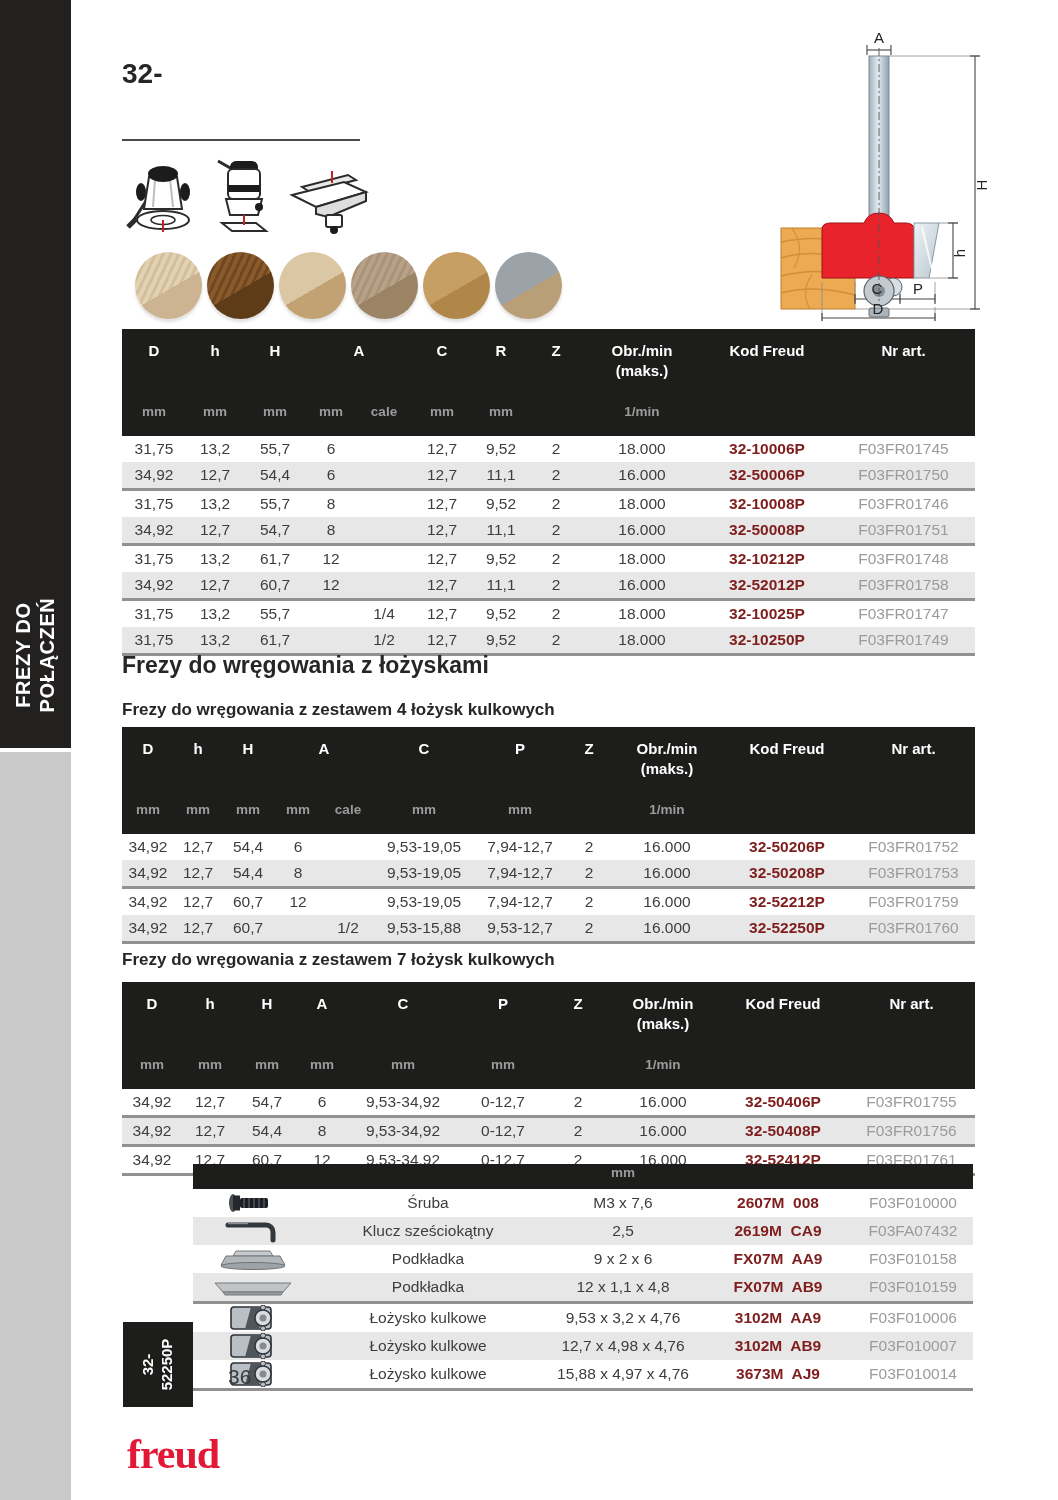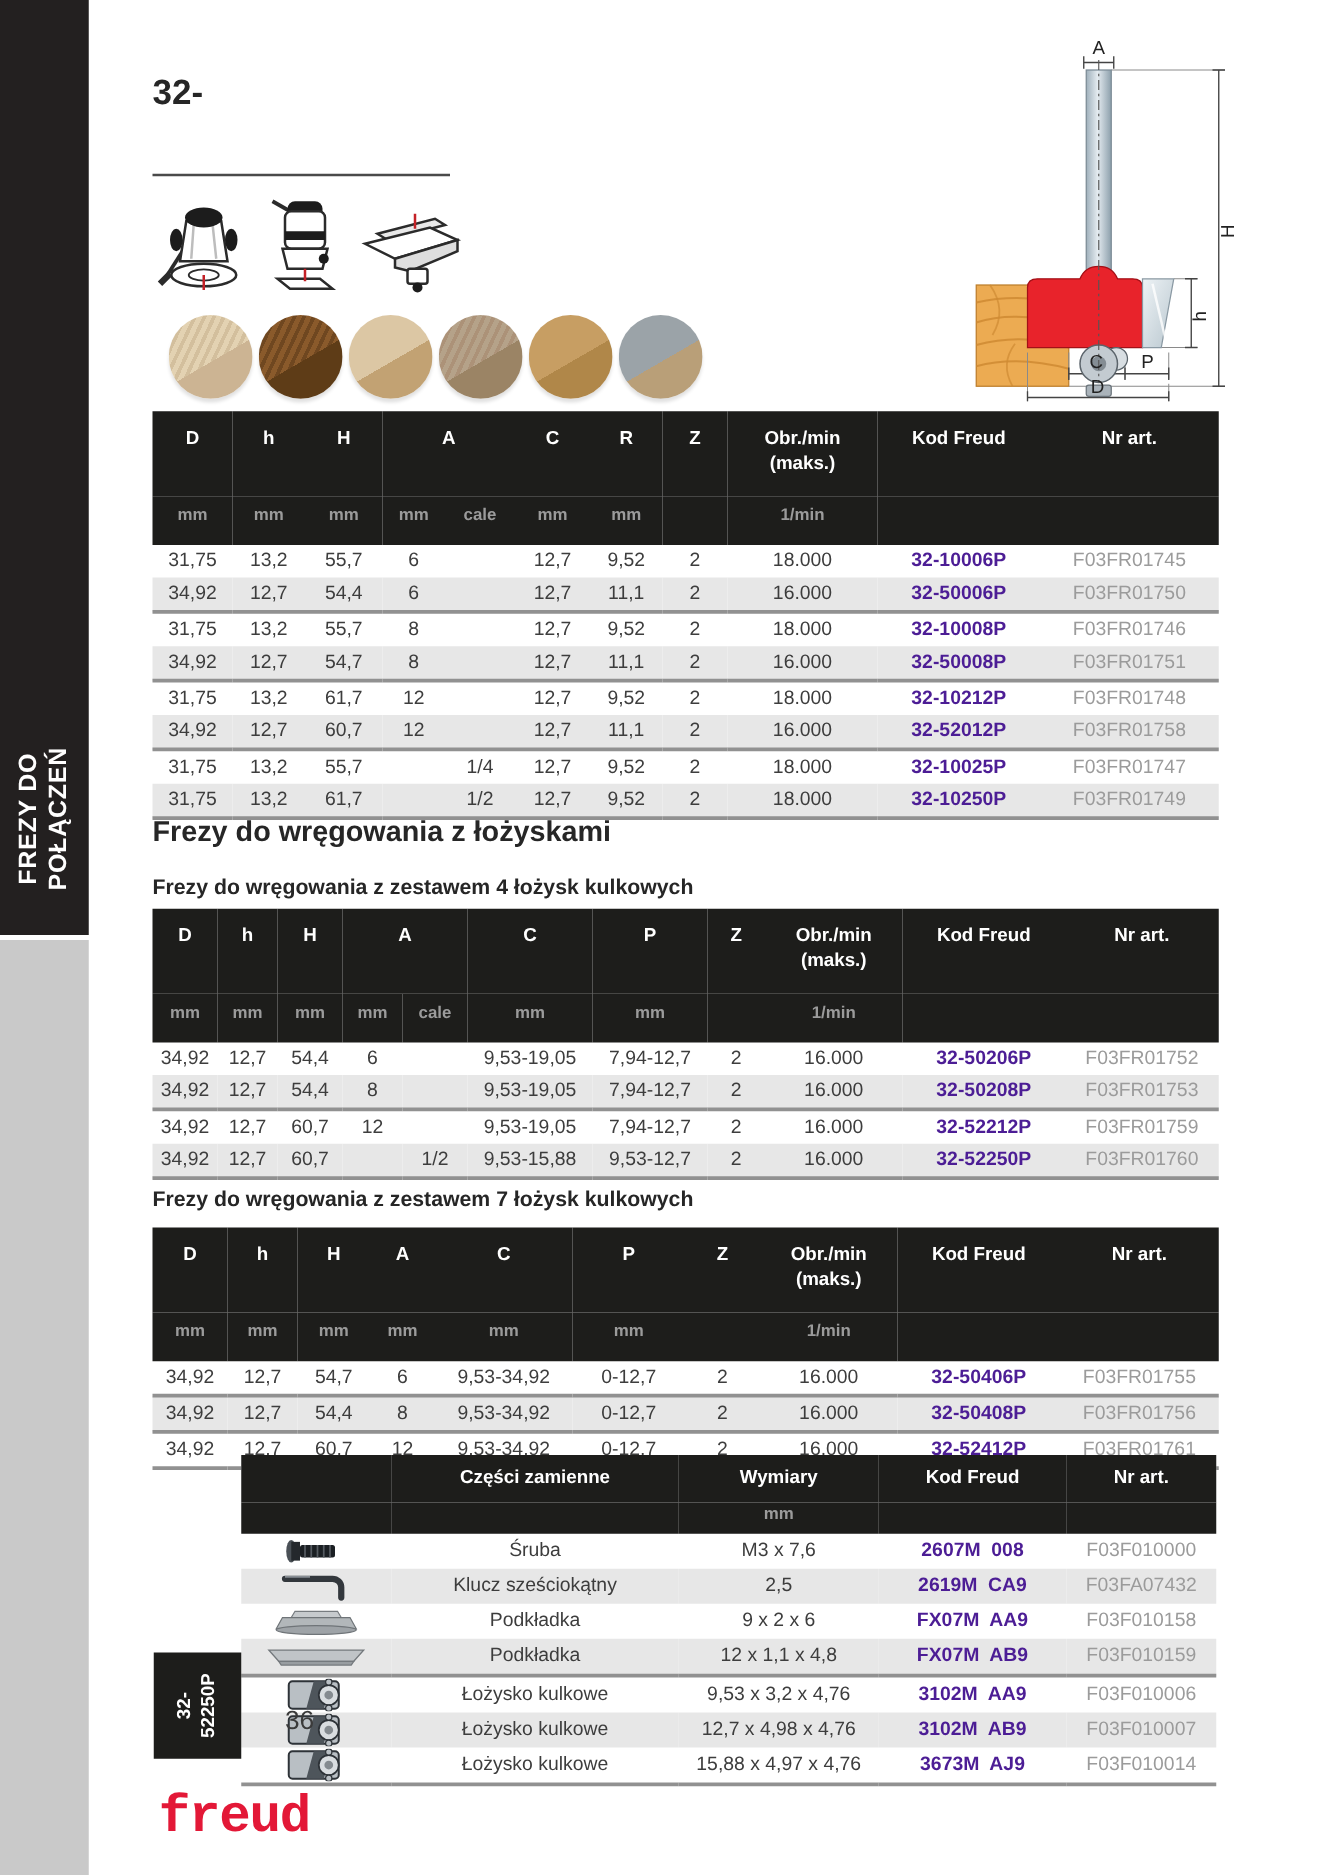--- a/index.html
+++ b/index.html
@@ -28,38 +28,38 @@
 
   
   table{border-collapse:collapse;table-layout:fixed;background:#fff;}
   th{background:#1d1d1b;color:#fff;font-weight:bold;font-size:15px;text-align:center;
      white-space:pre-line;vertical-align:top;padding:12px 0 0;height:56px;line-height:1.35;}
   tr.units th{color:#9b9b9b;font-size:13.5px;height:30px;padding:0 0 9px;vertical-align:middle;margin-left:36px;}
   td{text-align:center;font-size:15.5px;color:#3d3d3d;height:26px;padding:0;}
   tbody tr:nth-child(even) td{background:#e7e7e7;}
   tr.sep{border-bottom:3px solid #919191;}
   tbody tr:last-child{border-bottom:3px solid #919191;}
-  td.kod{font-weight:bold;color:#4c1d95;white-space:pre;}
+  td.kod{font-weight:bold;color:#7f1d1d;white-space:pre;}
   td.nr{color:#9b9b9b;}
   td.icon-cell svg{vertical-align:middle;}
   .t1{left:122px;top:329px;}
   .t2{left:122px;top:727px;}
   .t3{left:122px;top:982px;}
   .tparts{left:193px;top:1164px;}
   .tparts th{height:30px;padding-top:8px;}
   .tparts tr.units th{height:18px;padding:0 0 7px;}
   .tparts td{height:28px;margin-top:24px;}
 
   
   .plabel{left:123px;top:1407px;width:85px;height:70px;background:#1d1d1b;
      transform-origin:0 0;transform:rotate(-90deg);display:flex;flex-direction:column;
      justify-content:center;text-align:center;color:#fff;font-weight:bold;font-size:15px;line-height:1.25;}
 
   
-  .logo{left:127px;top:1430px;font-family:Liberation Mono, monospace;font-weight:bold;
+  .logo{left:127px;top:1430px;font-family:Liberation Serif, serif;font-weight:bold;
         font-size:42px;letter-spacing:-1px;color:#e31837;}
   .pageno{left:228px;top:1365px;font-size:21px;color:#3a3a3a;}
 
   .diagram{left:772px;top:30px;}
 </style>
 </head>
 <body>
 
 <div class="page">
 
@@ -523,27 +523,20 @@
 
   <table class="abs tparts" style="width:780px">
       <colgroup>
         <col style="width: 120px;">
         <col style="width: 230px;">
         <col style="width: 160px;">
         <col style="width: 150px;">
         <col style="width: 120px;">
       </colgroup>
       <thead>
-        <tr>
-          <th></th>
-          <th>Części zamienne</th>
-          <th>Wymiary</th>
-          <th>Kod Freud</th>
-          <th>Nr art.</th>
-        </tr>
         <tr class="units">
           <th></th>
           <th></th>
           <th>mm</th>
           <th></th>
           <th></th>
         </tr>
       </thead>
       <tbody>
         <tr>

